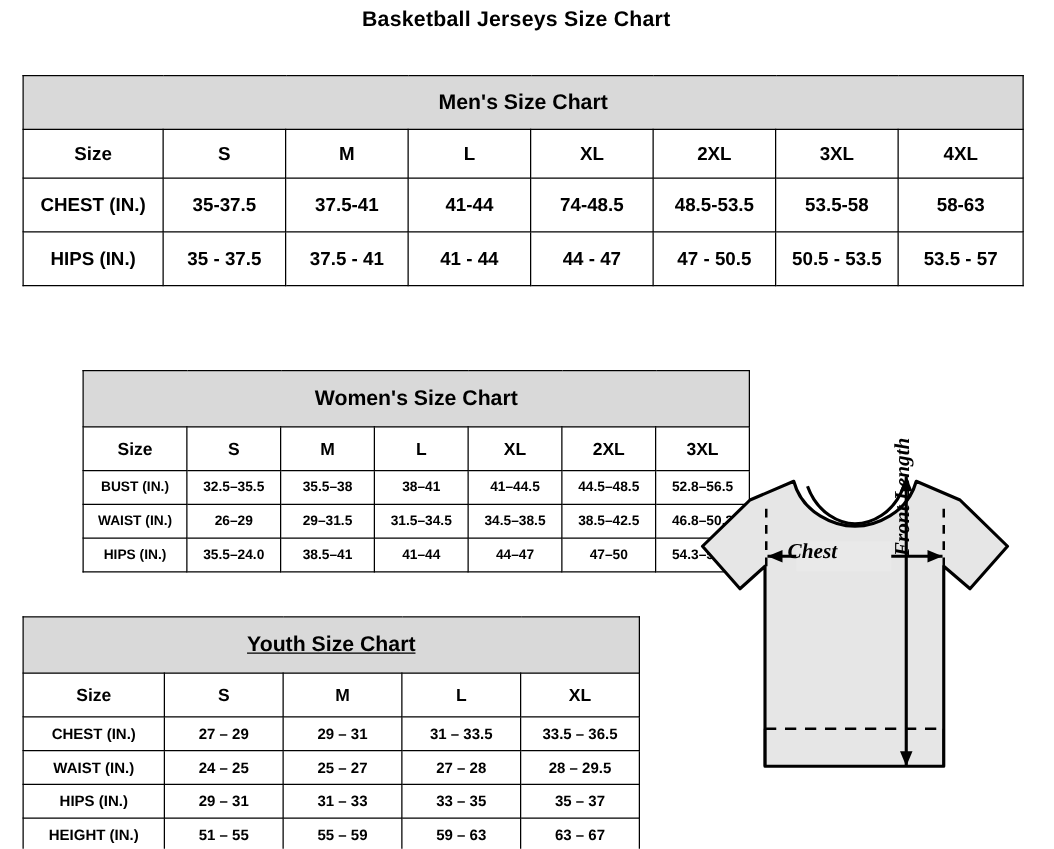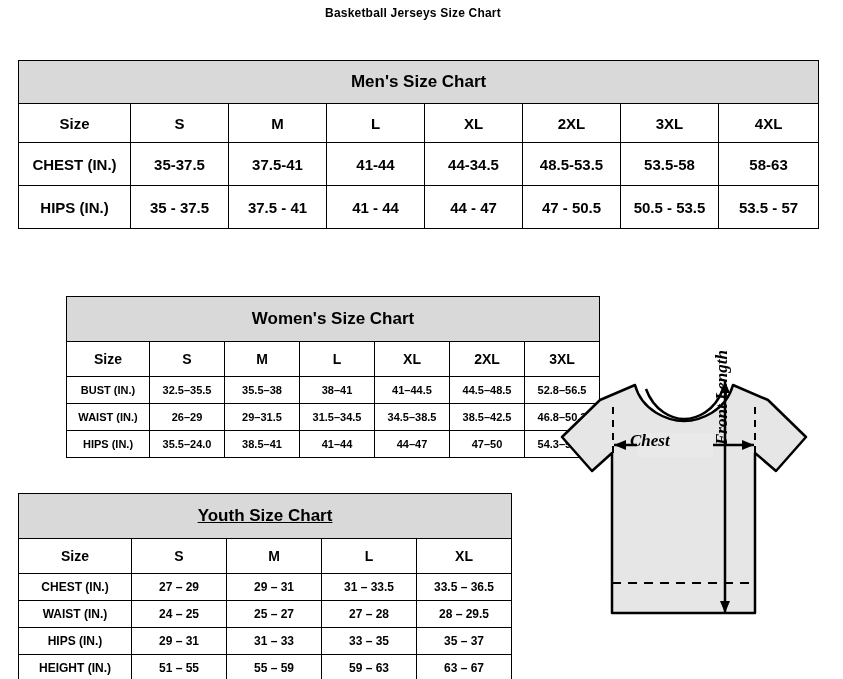--- a/index.html
+++ b/index.html
@@ -14,21 +14,21 @@
     font-family: "Liberation Sans", sans-serif;
     color: #000000;
     overflow: hidden;
   }
   #page-title {
     position: absolute;
     top: 6px;
     left: 0;
     width: 826px;
     text-align: center;
-    font-size: 12px;
+    font-size: 17px;
     font-weight: bold;
     letter-spacing: 0.2px;
   }
 
   table.size-table {
     border-collapse: collapse;
     table-layout: fixed;
     background: #ffffff;
   }
   table.size-table td,
@@ -148,21 +148,21 @@
           <td class="hdr-cell">XL</td>
           <td class="hdr-cell">2XL</td>
           <td class="hdr-cell">3XL</td>
           <td class="hdr-cell">4XL</td>
         </tr>
         <tr class="datarow">
           <td class="rowlabel">CHEST (IN.)</td>
           <td>35-37.5</td>
           <td>37.5-41</td>
           <td>41-44</td>
-          <td>44-34.5</td>
+          <td>74-48.5</td>
           <td>48.5-53.5</td>
           <td>53.5-58</td>
           <td>58-63</td>
         </tr>
         <tr class="datarow">
           <td class="rowlabel">HIPS (IN.)</td>
           <td>35 - 37.5</td>
           <td>37.5 - 41</td>
           <td>41 - 44</td>
           <td>44 - 47</td>

